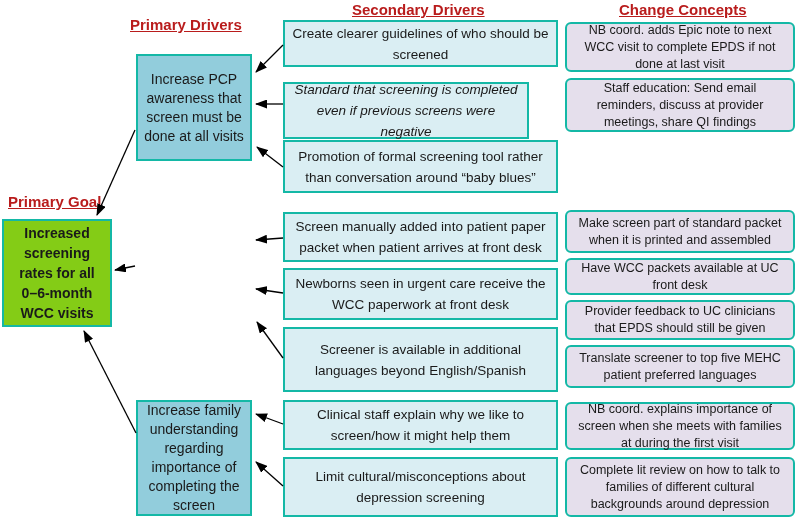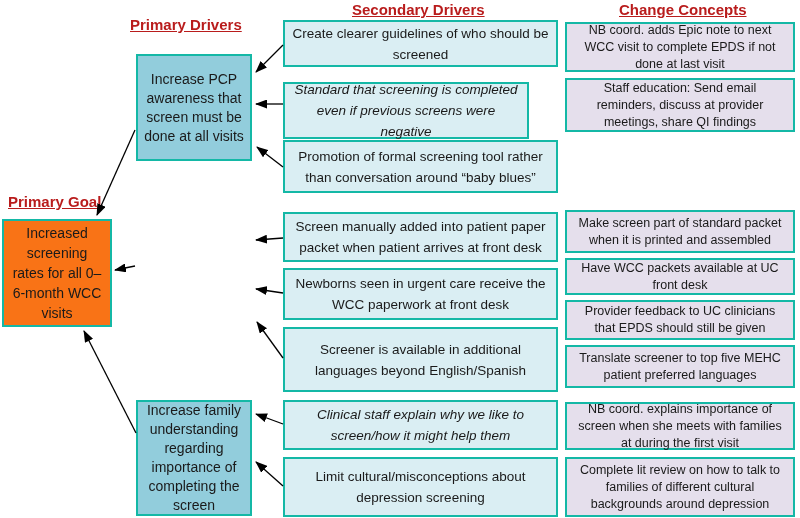--- a/index.html
+++ b/index.html
@@ -11,24 +11,24 @@
   .stage{position:absolute;inset:0;width:800px;height:518px;}
   .heading{
     position:absolute;font-weight:bold;font-size:15px;
     text-decoration:underline;color:#b91c1c;white-space:nowrap;
   }
   .box{
     position:absolute;box-sizing:border-box;border:2px solid #14b8a6;
     display:flex;align-items:center;justify-content:center;
     text-align:center;padding:2px 6px;
   }
-  .goal-box{background:#f97316;font-size:14px;line-height:20px;}
+  .goal-box{background:#84cc16;font-size:14px;line-height:20px;font-weight:bold;}
   .driver-box{background:#92CDDC;font-size:14px;line-height:19px;}
   .secondary-box{background:#DAEEF3;font-size:13.5px;line-height:21px;}
-  .change-box{background:#E5DFEC;font-size:12.5px;line-height:17px;}
+  .change-box{background:#E5DFEC;font-size:12.5px;line-height:17px;border-radius:6px;}
   svg.arrows{position:absolute;inset:0;pointer-events:none;}
   svg.arrows line{stroke:#000;stroke-width:1.3;}
 </style>
 </head>
 <body>
 
 <div class="stage">
 
   <div class="heading" style="left:8px;top:193px;">Primary Goal</div>
   <div class="heading" style="left:130px;top:16px;">Primary Drivers</div>
@@ -39,21 +39,21 @@
 
   <div class="box driver-box" style="left:136px;top:54px;width:116px;height:107px;">Increase PCP awareness that screen must be done at all visits</div>
   <div class="box driver-box" style="left:136px;top:400px;width:116px;height:116px;">Increase family understanding regarding importance of completing the screen</div>
 
   <div class="box secondary-box" style="left:283px;top:20px;width:275px;height:47px;">Create clearer guidelines of who should be screened</div>
   <div class="box secondary-box" style="left:283px;top:82px;width:246px;height:57px;font-style:italic;">Standard that screening is completed even if previous screens were negative</div>
   <div class="box secondary-box" style="left:283px;top:140px;width:275px;height:53px;">Promotion of formal screening tool rather than conversation around “baby blues”</div>
   <div class="box secondary-box" style="left:283px;top:212px;width:275px;height:50px;">Screen manually added into patient paper packet when patient arrives at front desk</div>
   <div class="box secondary-box" style="left:283px;top:268px;width:275px;height:52px;">Newborns seen in urgent care receive the WCC paperwork at front desk</div>
   <div class="box secondary-box" style="left:283px;top:327px;width:275px;height:65px;">Screener is available in additional languages beyond English/Spanish</div>
-  <div class="box secondary-box" style="left:283px;top:400px;width:275px;height:50px;font-style:italic;">Clinical staff explain why we like to screen/how it might help them</div>
+  <div class="box secondary-box" style="left:283px;top:400px;width:275px;height:50px;">Clinical staff explain why we like to screen/how it might help them</div>
   <div class="box secondary-box" style="left:283px;top:457px;width:275px;height:60px;">Limit cultural/misconceptions about depression screening</div>
 
   <div class="box change-box" style="left:565px;top:22px;width:230px;height:50px;">NB coord. adds Epic note to next WCC visit to complete EPDS if not done at last visit</div>
   <div class="box change-box" style="left:565px;top:78px;width:230px;height:54px;">Staff education: Send email reminders, discuss at provider meetings, share QI findings</div>
   <div class="box change-box" style="left:565px;top:210px;width:230px;height:43px;">Make screen part of standard packet when it is printed and assembled</div>
   <div class="box change-box" style="left:565px;top:258px;width:230px;height:37px;">Have WCC packets available at UC front desk</div>
   <div class="box change-box" style="left:565px;top:300px;width:230px;height:40px;">Provider feedback to UC clinicians that EPDS should still be given</div>
   <div class="box change-box" style="left:565px;top:345px;width:230px;height:43px;">Translate screener to top five MEHC patient preferred languages</div>
   <div class="box change-box" style="left:565px;top:402px;width:230px;height:48px;">NB coord. explains importance of screen when she meets with families at during the first visit</div>
   <div class="box change-box" style="left:565px;top:457px;width:230px;height:60px;">Complete lit review on how to talk to families of different cultural backgrounds around depression</div>

